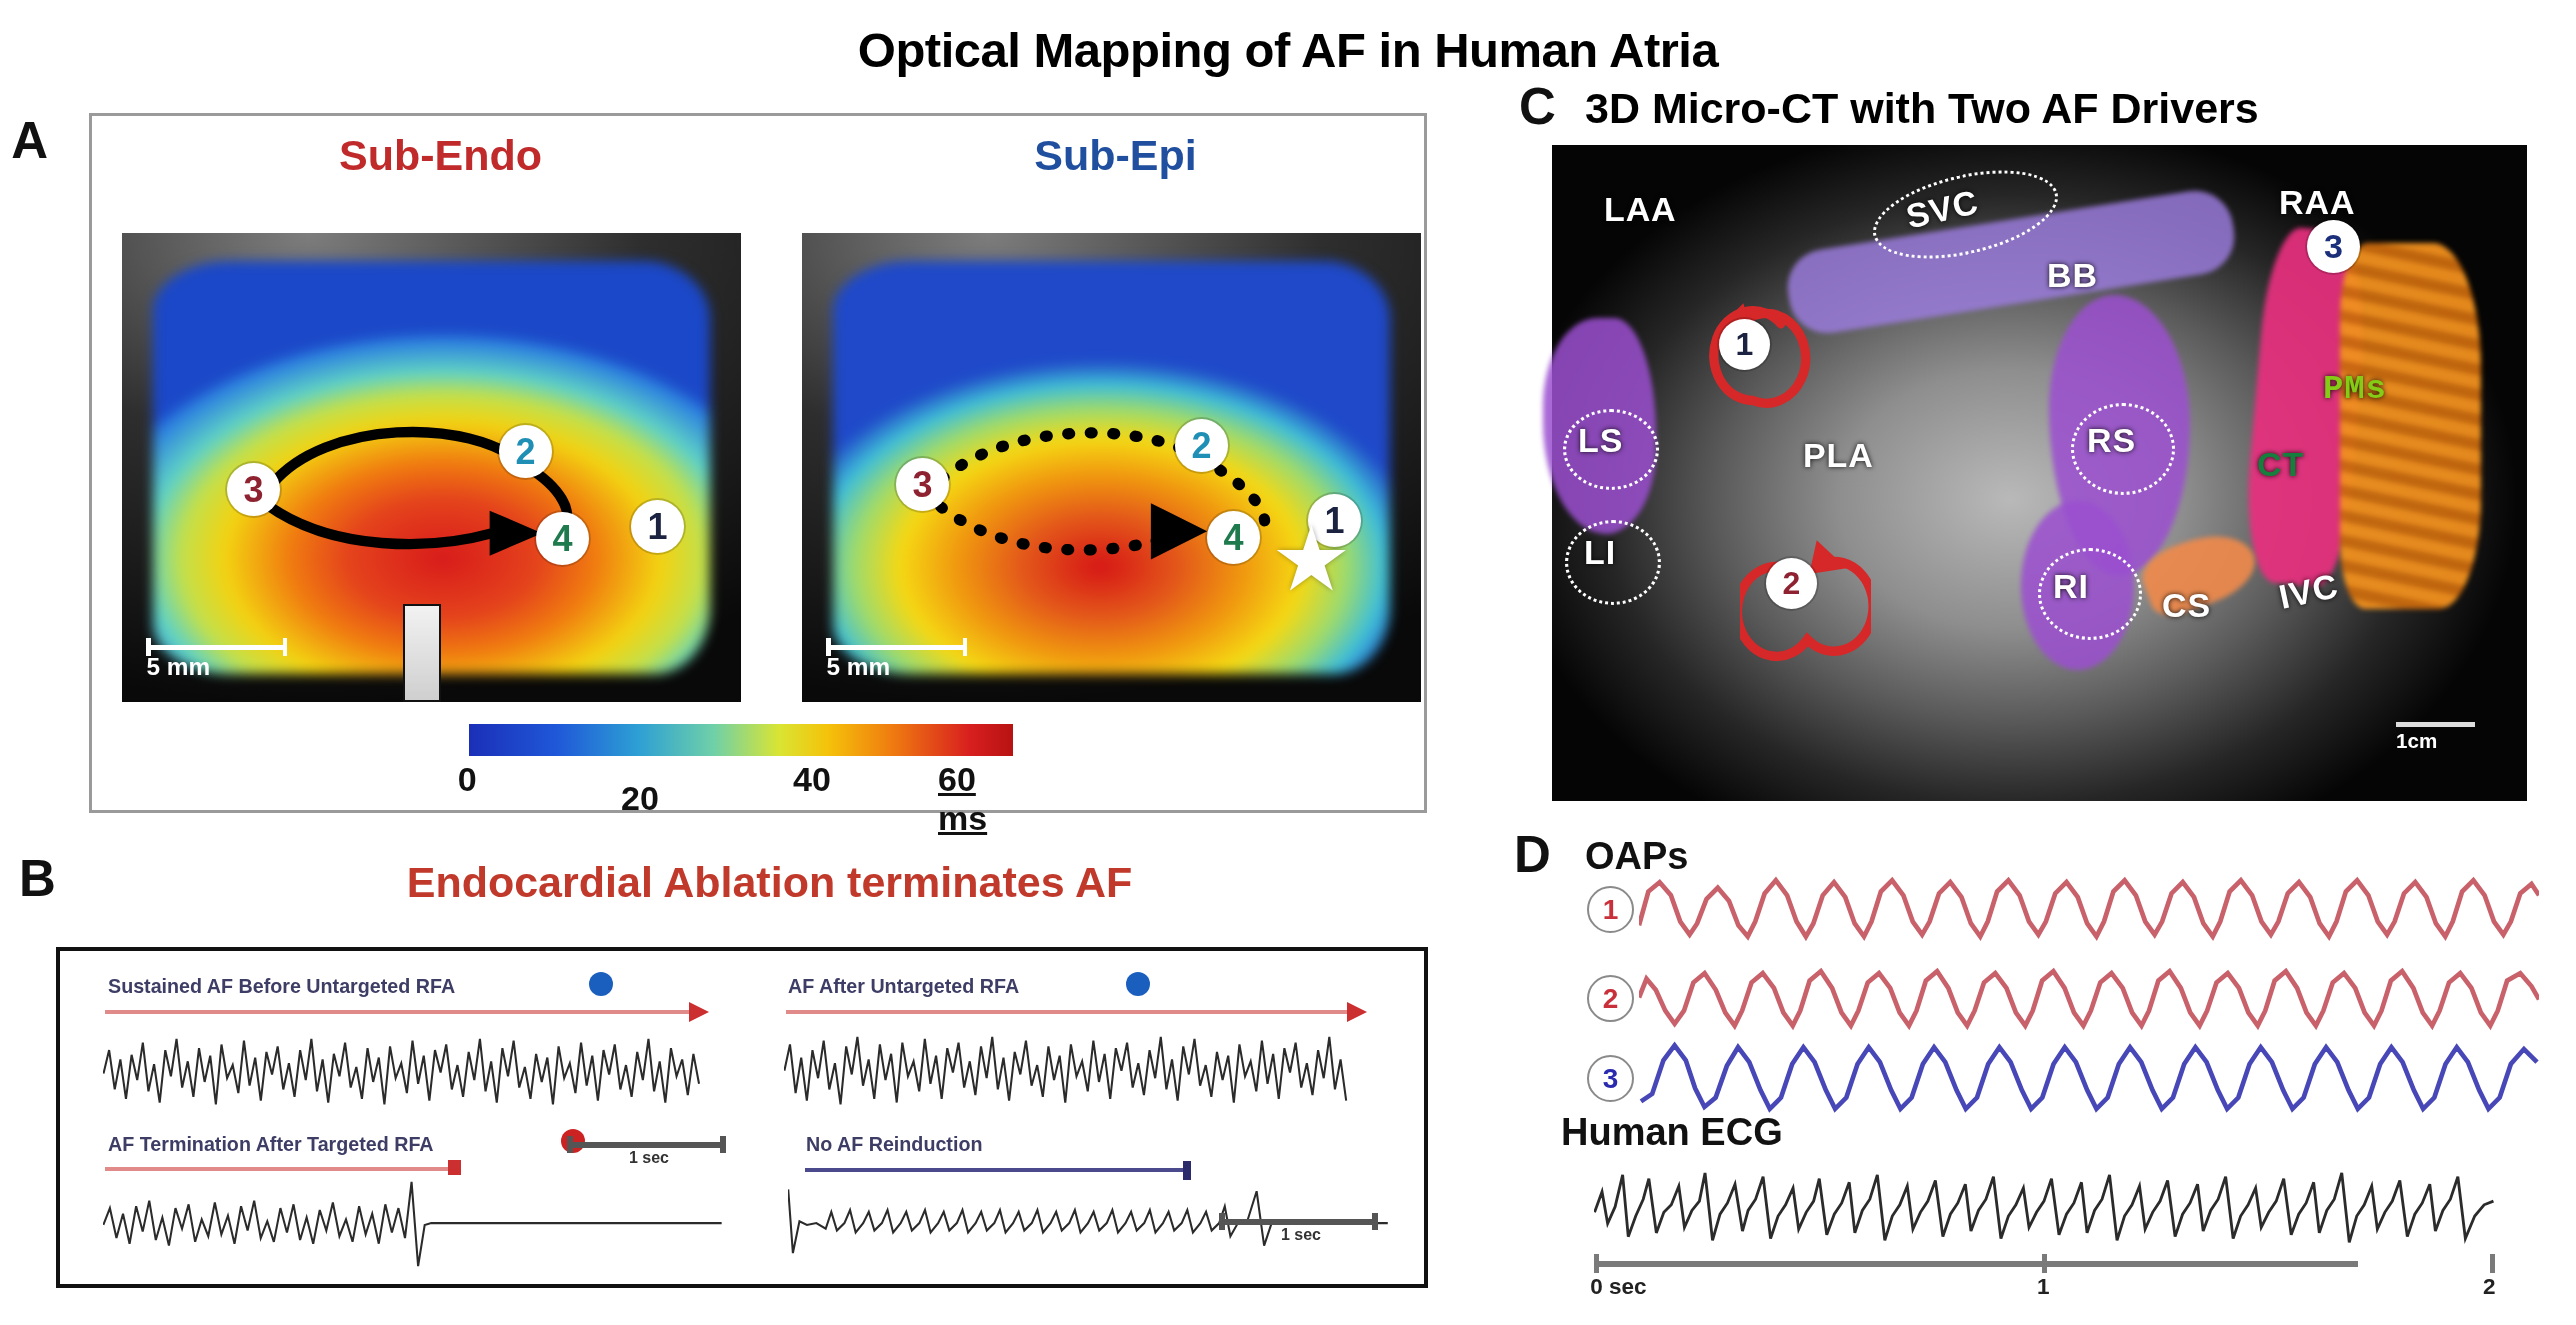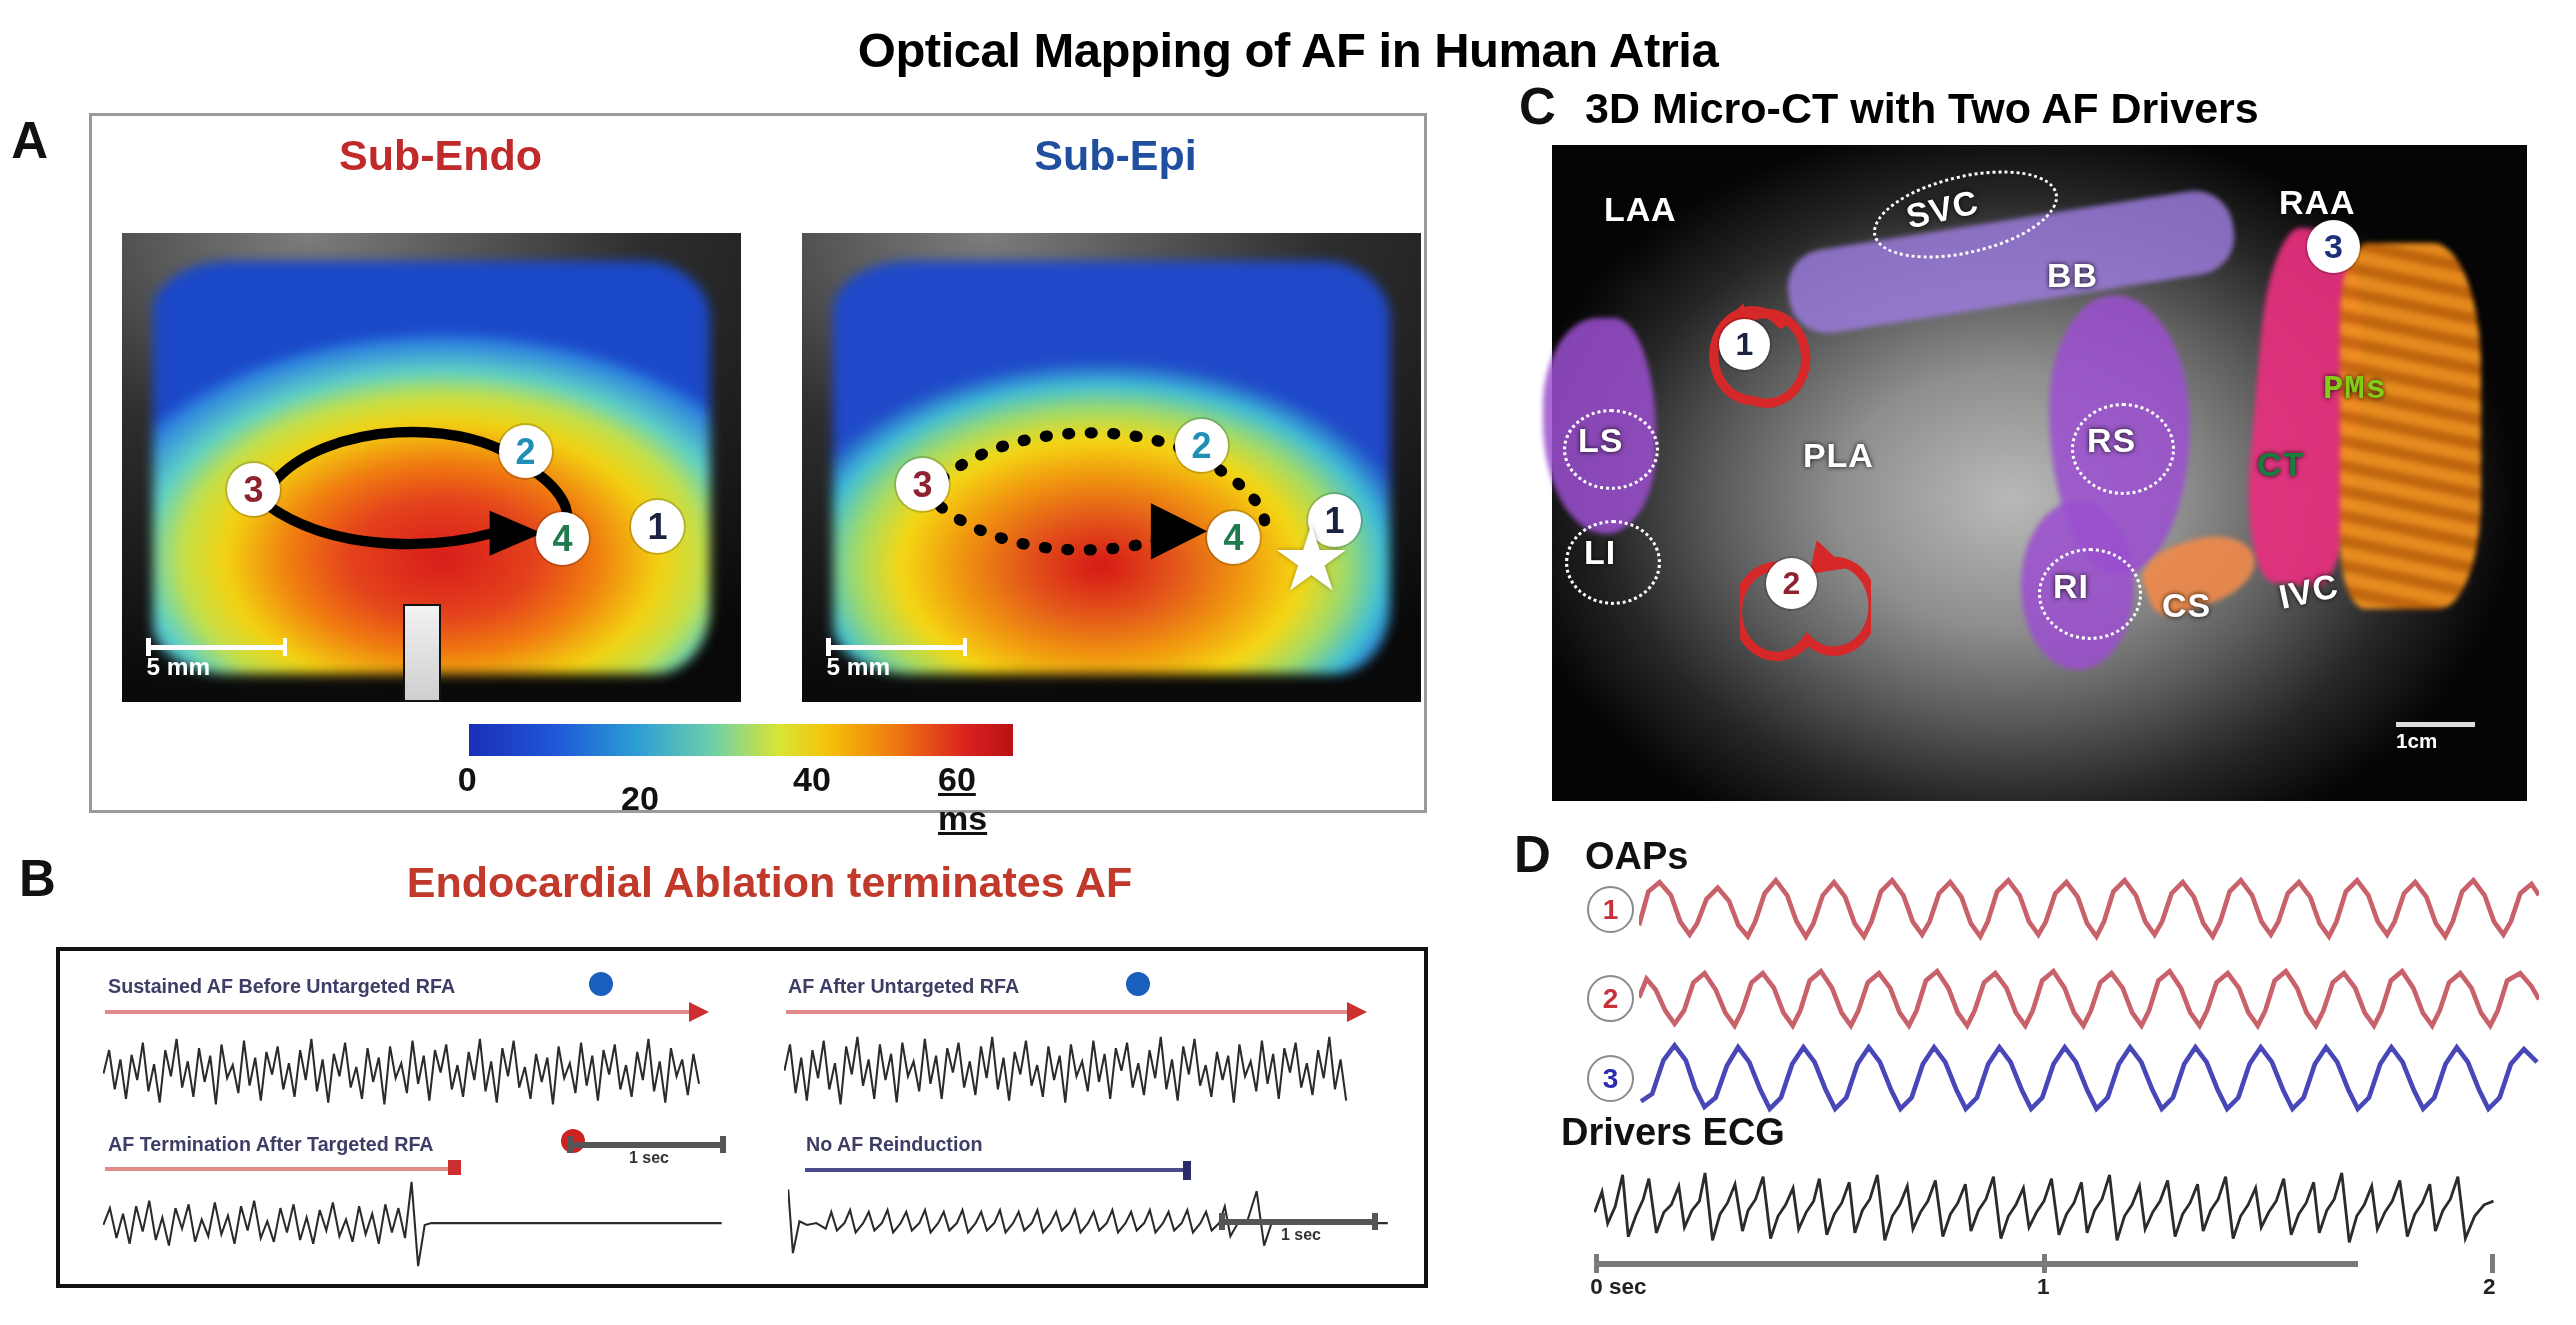--- a/index.html
+++ b/index.html
@@ -272,21 +272,21 @@
 <div class="trace-badge abs" style="left:1587px;top:975px;color:#c9303a;">2</div>
 <svg class="abs" style="left:1639px;top:958px;" width="900" height="81" viewBox="0 0 960 86">
   <polyline fill="none" stroke="#c9616b" stroke-width="5" points="0,42 8,22 18,34 28,56 38,70 48,56 58,26 70,16 82,34 92,58 102,72 110,56 120,26 132,16 144,32 154,58 164,72 172,56 182,24 194,14 206,32 216,58 226,72 234,56 244,26 256,16 268,32 278,58 288,72 296,56 306,24 318,14 330,32 340,58 350,72 358,56 368,26 380,16 392,32 402,58 412,72 420,56 430,24 442,14 454,32 464,58 474,72 482,56 492,26 504,16 516,32 526,58 536,72 544,56 554,24 566,14 578,32 588,58 598,72 606,56 616,26 628,16 640,32 650,58 660,72 668,56 678,24 690,14 702,32 712,58 722,72 730,56 740,26 752,16 764,32 774,58 784,72 792,56 802,24 814,14 826,32 836,58 846,72 854,56 864,26 876,16 888,32 898,58 908,72 916,56 926,24 940,16 952,30 960,44"></polyline>
 </svg>
 
 <div class="trace-badge abs" style="left:1587px;top:1055px;color:#2b2bb0;">3</div>
 <svg class="abs" style="left:1639px;top:1036px;" width="900" height="84" viewBox="0 0 960 90">
   <polyline fill="none" stroke="#4747b8" stroke-width="5" points="0,70 12,62 24,26 36,10 48,26 58,56 68,76 80,66 92,32 104,12 116,28 128,58 138,78 150,66 162,30 174,12 186,28 198,58 208,78 220,66 232,30 244,12 256,28 268,58 278,78 290,66 302,30 314,12 326,28 338,58 348,78 360,66 372,30 384,12 396,28 408,58 418,78 430,66 442,30 454,12 466,28 478,58 488,78 500,66 512,30 524,12 536,28 548,58 558,78 570,66 582,30 594,12 606,28 618,58 628,78 640,66 652,30 664,12 676,28 688,58 698,78 710,66 722,30 734,12 746,28 758,58 768,78 780,66 792,30 804,12 816,28 828,58 838,78 850,66 862,30 874,12 886,28 898,58 908,78 920,66 932,30 946,14 960,28"></polyline>
 </svg>
 
-<div class="abs" id="aecg-label">Drivers ECG</div>
+<div class="abs" id="aecg-label">Human ECG</div>
 <svg class="abs" style="left:1594px;top:1158px;" width="900" height="103" viewBox="0 0 960 110">
   <polyline fill="none" stroke="#2b2b2b" stroke-width="3" points="0,58 8,36 14,70 22,52 30,18 36,84 44,62 52,44 58,22 66,80 74,58 82,50 90,30 96,74 104,56 112,46 118,16 126,88 134,60 142,48 150,28 158,78 164,56 172,44 180,20 188,86 196,62 204,50 212,32 218,76 226,58 234,46 240,22 248,82 256,60 264,48 272,26 278,80 286,56 294,44 302,18 310,88 318,62 326,50 334,30 340,76 348,58 356,46 364,24 372,84 380,60 388,48 396,28 402,78 410,56 418,44 426,20 434,86 442,62 450,50 458,32 464,74 472,58 480,46 488,22 496,82 504,60 512,48 520,26 526,80 534,56 542,44 550,18 558,88 566,62 574,50 582,30 588,76 596,58 604,46 612,24 620,84 628,60 636,48 644,28 650,78 658,56 666,44 674,20 682,86 690,62 698,50 706,32 712,74 720,58 728,46 736,22 744,82 752,60 760,48 768,26 774,80 782,56 790,44 798,16 806,90 814,62 822,50 830,30 836,76 844,58 852,46 860,24 868,84 876,60 884,48 892,28 898,78 906,56 914,44 922,20 930,86 940,62 950,50 960,46"></polyline>
 </svg>
 
 <div class="abs" id="time-axis">
   <div class="ax">
     <div class="tick" style="left:0;"></div>
     <div class="tick" style="left:448px;"></div>
     <div class="tick" style="left:896px;"></div>
   </div>

